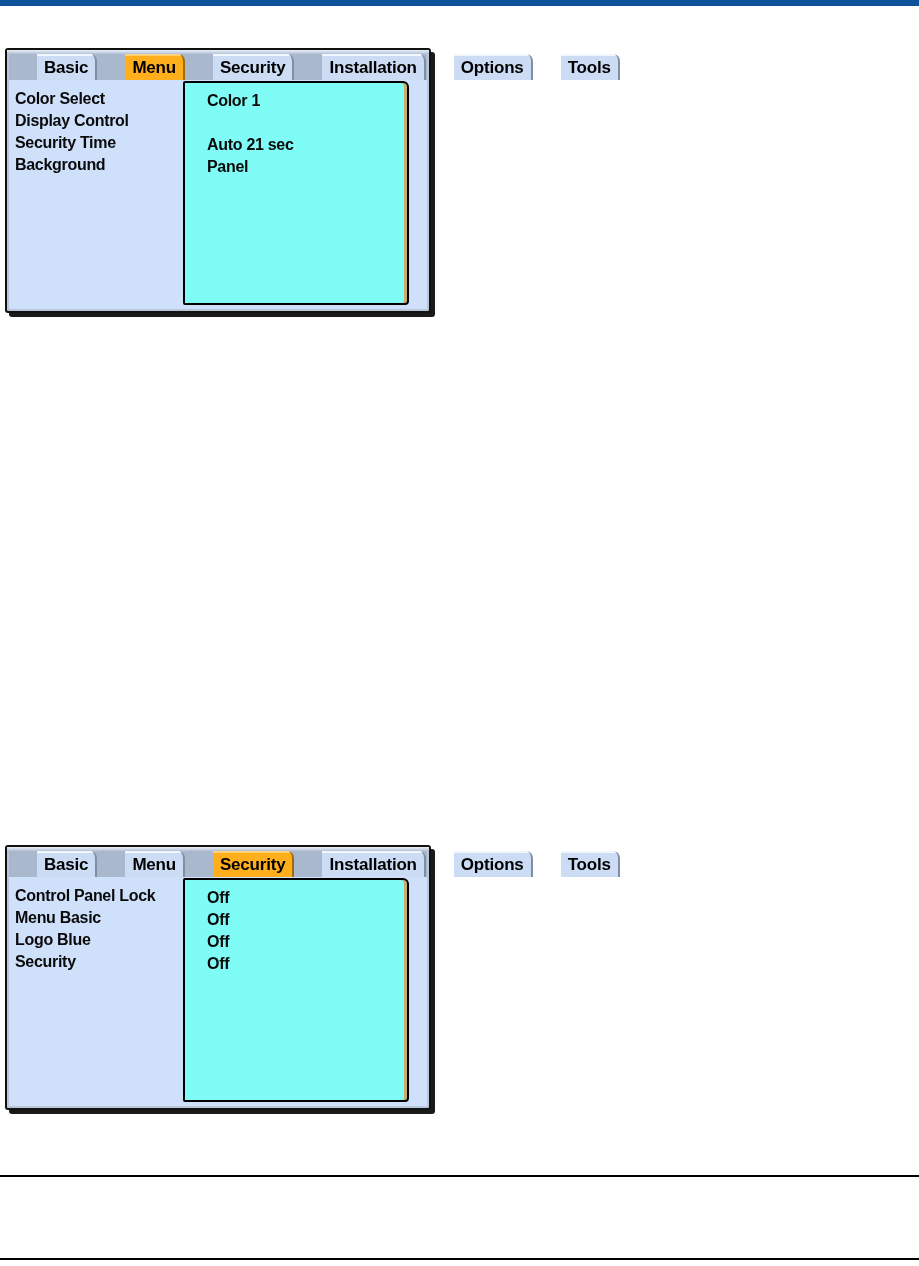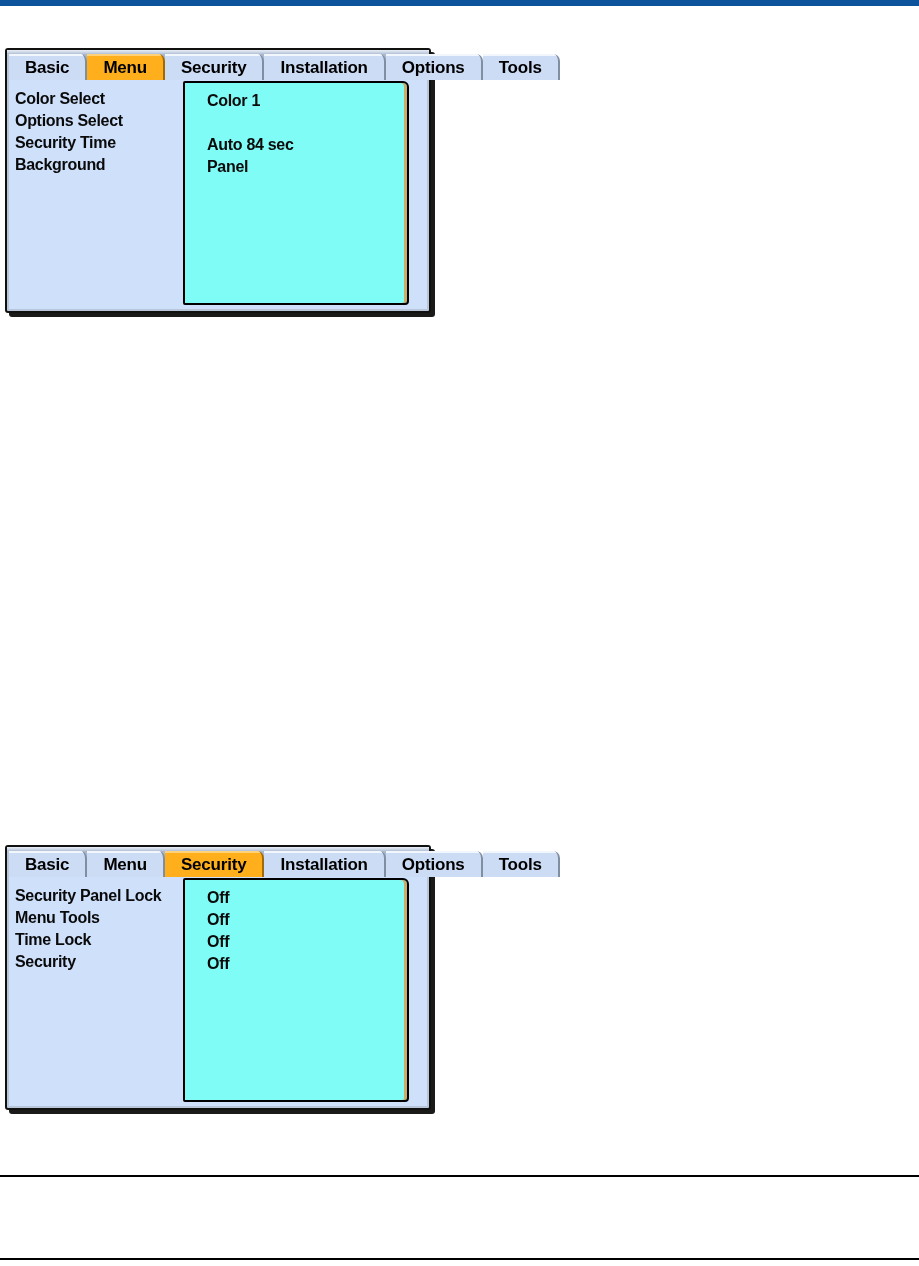--- a/index.html
+++ b/index.html
@@ -67,32 +67,33 @@
     height: 26px;
     background: #a9b8cc;
     display: flex;
     align-items: stretch;
   }
   .tab {
     position: relative;
     display: flex;
     align-items: center;
     justify-content: center;
-    padding: 0 16px;
+    padding: 0 7px;
     background: #ccdcf4;
     color: #000000;
     font-size: 17px;
     font-weight: bold;
     letter-spacing: -0.2px;
     white-space: nowrap;
     border-right: 2px solid #7d8 da0;
     border-right: 2px solid #808ea2;
     border-top-right-radius: 7px;
     box-sizing: border-box;
     line-height: 1;
+    margin-left: 28px;
   }
   .tab::after {
     
     content: "";
     position: absolute;
     left: 0; right: 2px; top: 0;
     height: 2px;
     background: #f2f6fd;
     border-top-right-radius: 7px;
   }
@@ -165,48 +166,48 @@
     <div class="tab active">Menu</div>
     <div class="tab">Security</div>
     <div class="tab">Installation</div>
     <div class="tab">Options</div>
     <div class="tab">Tools</div>
     <div class="filler"></div>
   </div>
   <div class="osd-body">
     <div class="labels">
       <div class="label-row">Color Select</div>
-      <div class="label-row">Options Select</div>
+      <div class="label-row">Display Control</div>
       <div class="label-row">Security Time</div>
       <div class="label-row">Background</div>
     </div>
     <div class="values">
       <div class="value-row">Color 1</div>
       <div class="value-row blank"></div>
-      <div class="value-row">Auto 84 sec</div>
+      <div class="value-row">Auto 21 sec</div>
       <div class="value-row">Panel</div>
     </div>
   </div>
 </div>
 
 <div class="osd panel-security">
   <div class="tabstrip">
     <div class="tab">Basic</div>
     <div class="tab">Menu</div>
     <div class="tab active">Security</div>
     <div class="tab">Installation</div>
     <div class="tab">Options</div>
     <div class="tab">Tools</div>
     <div class="filler"></div>
   </div>
   <div class="osd-body">
     <div class="labels">
-      <div class="label-row">Security Panel Lock</div>
-      <div class="label-row">Menu Tools</div>
-      <div class="label-row">Time Lock</div>
+      <div class="label-row">Control Panel Lock</div>
+      <div class="label-row">Menu Basic</div>
+      <div class="label-row">Logo Blue</div>
       <div class="label-row">Security</div>
     </div>
     <div class="values">
       <div class="value-row">Off</div>
       <div class="value-row">Off</div>
       <div class="value-row">Off</div>
       <div class="value-row">Off</div>
     </div>
   </div>
 </div>

